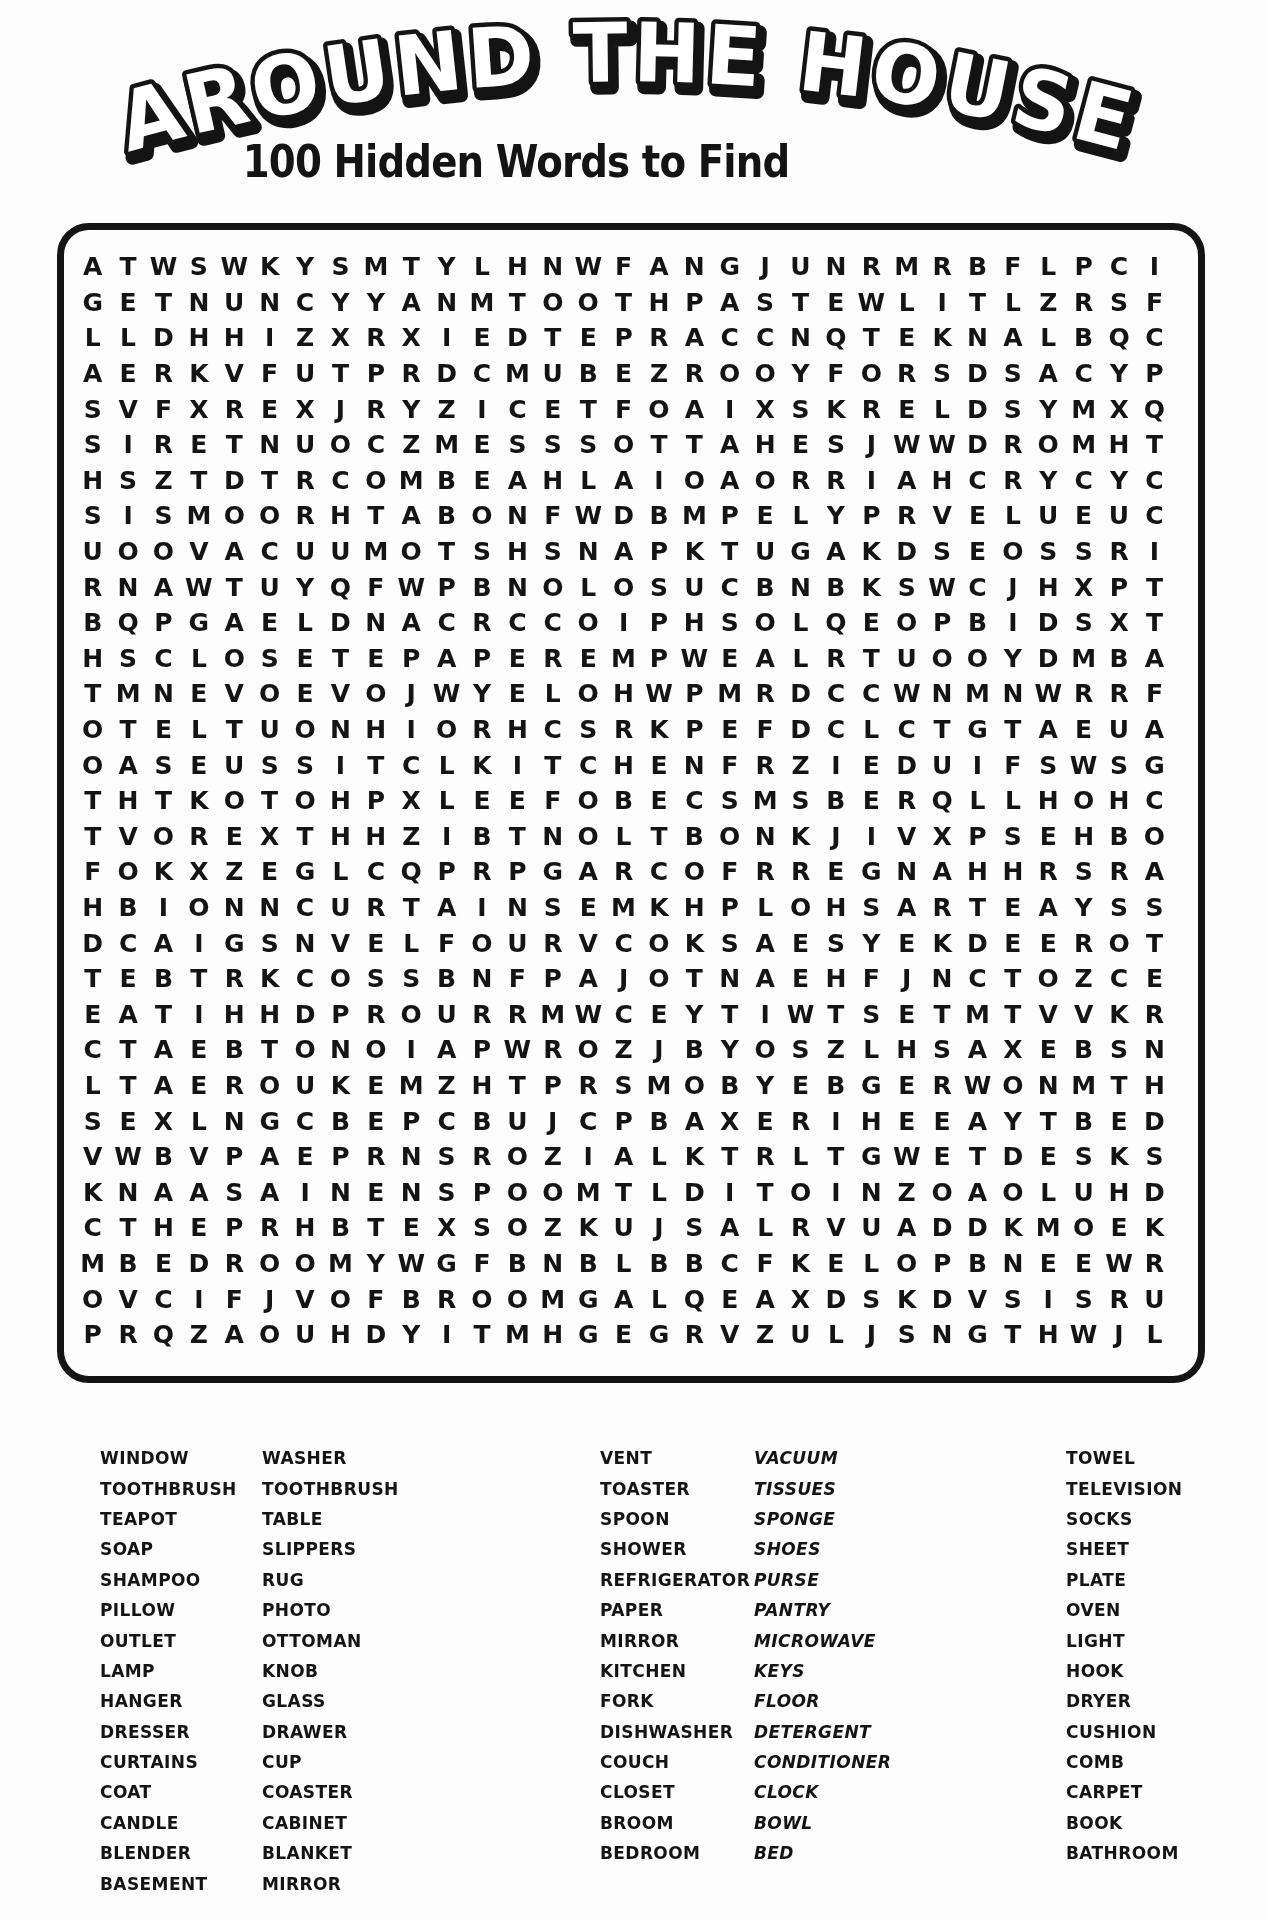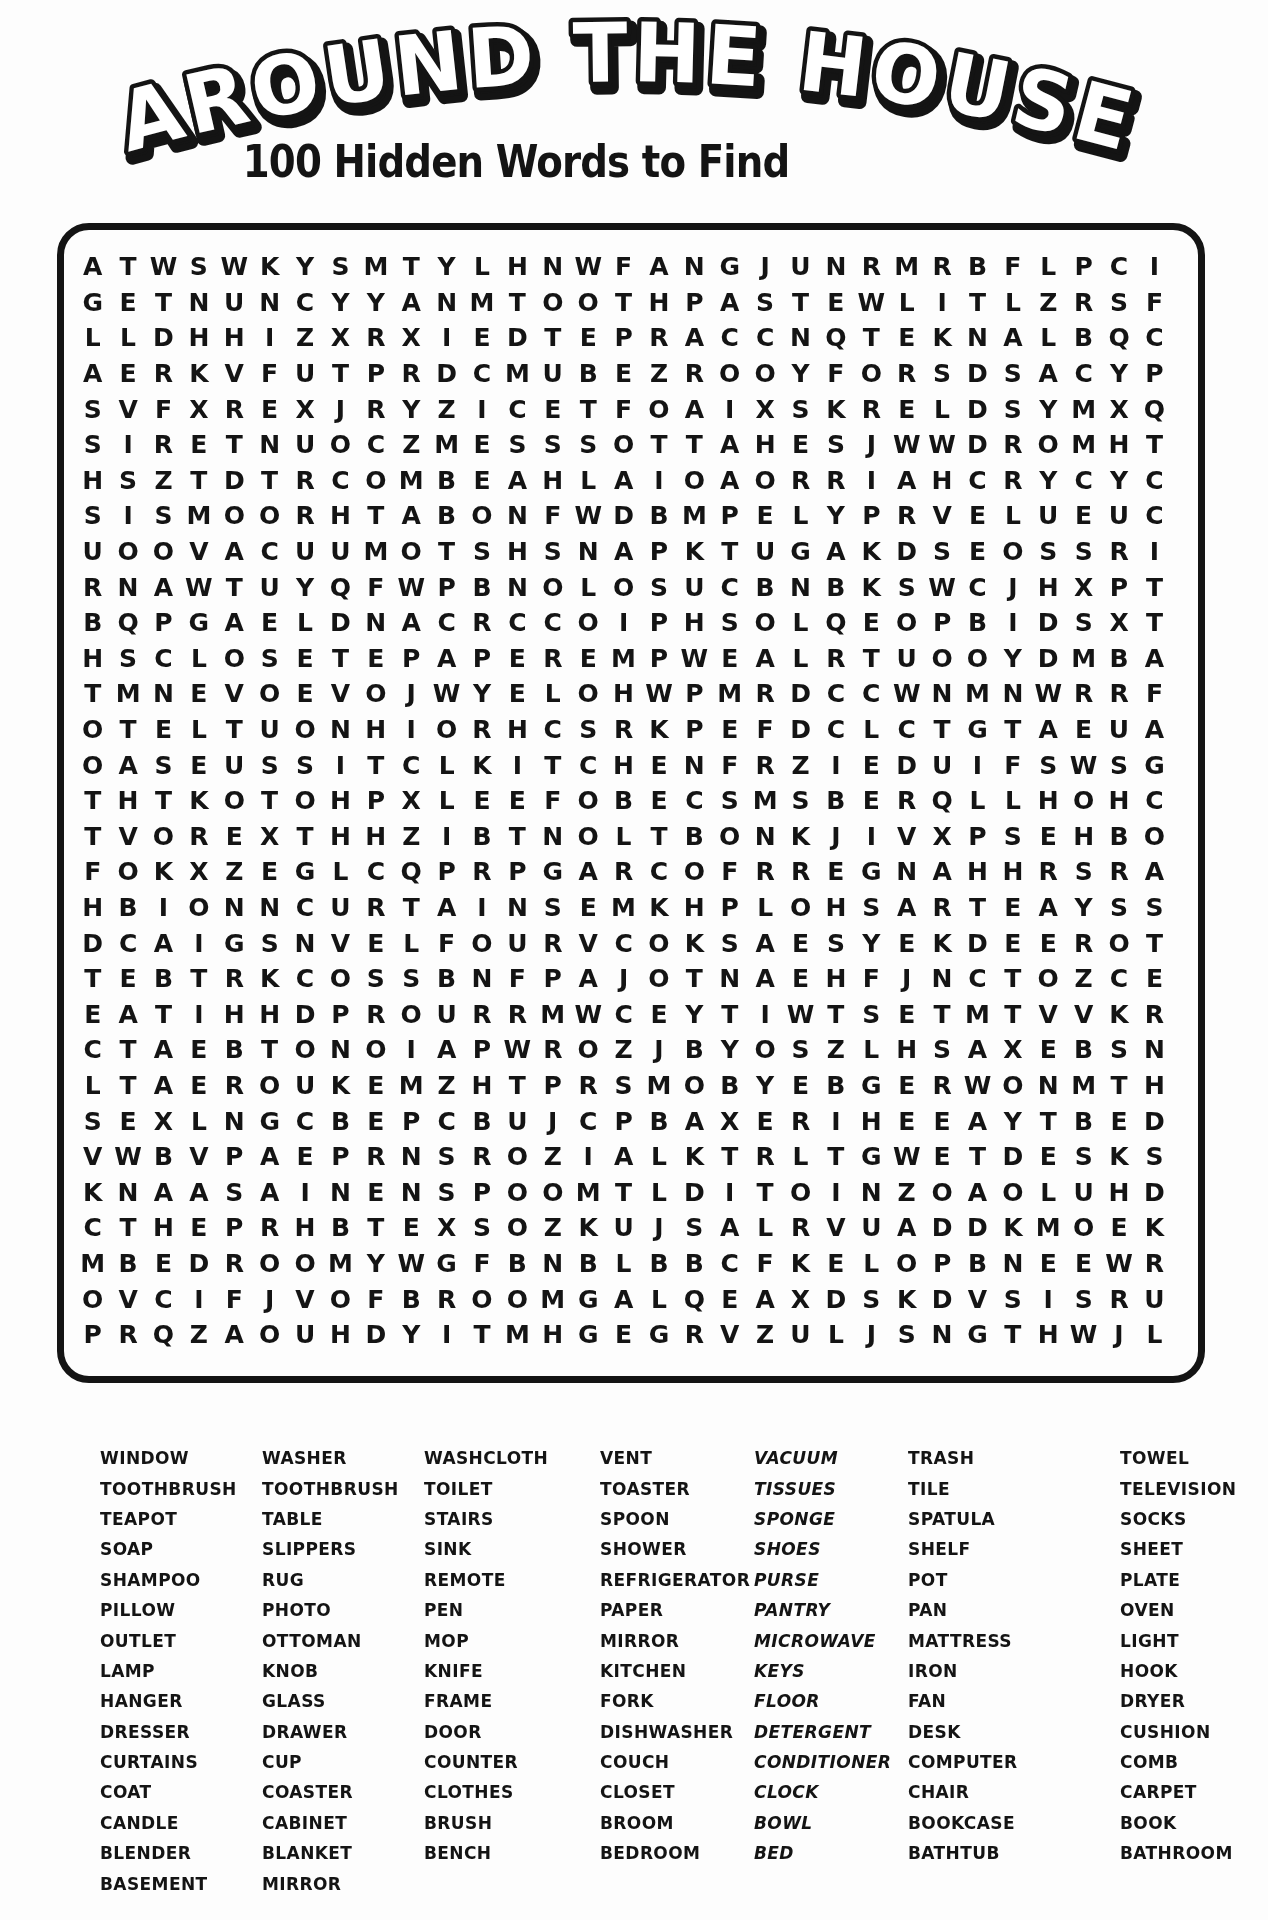--- a/index.html
+++ b/index.html
@@ -1056,36 +1056,20 @@
         <div class="word">OTTOMAN</div>
         <div class="word">KNOB</div>
         <div class="word">GLASS</div>
         <div class="word">DRAWER</div>
         <div class="word">CUP</div>
         <div class="word">COASTER</div>
         <div class="word">CABINET</div>
         <div class="word">BLANKET</div>
         <div class="word">MIRROR</div>
       </div>
-      <div class="wcol" style="left: 424px;">
-        <div class="word">WASHCLOTH</div>
-        <div class="word">TOILET</div>
-        <div class="word">STAIRS</div>
-        <div class="word">SINK</div>
-        <div class="word">REMOTE</div>
-        <div class="word">PEN</div>
-        <div class="word">MOP</div>
-        <div class="word">KNIFE</div>
-        <div class="word">FRAME</div>
-        <div class="word">DOOR</div>
-        <div class="word">COUNTER</div>
-        <div class="word">CLOTHES</div>
-        <div class="word">BRUSH</div>
-        <div class="word">BENCH</div>
-      </div>
       <div class="wcol" style="left: 600px;">
         <div class="word">VENT</div>
         <div class="word">TOASTER</div>
         <div class="word">SPOON</div>
         <div class="word">SHOWER</div>
         <div class="word">REFRIGERATOR</div>
         <div class="word">PAPER</div>
         <div class="word">MIRROR</div>
         <div class="word">KITCHEN</div>
         <div class="word">FORK</div>
@@ -1104,37 +1088,21 @@
         <div class="word">PANTRY</div>
         <div class="word">MICROWAVE</div>
         <div class="word">KEYS</div>
         <div class="word">FLOOR</div>
         <div class="word">DETERGENT</div>
         <div class="word">CONDITIONER</div>
         <div class="word">CLOCK</div>
         <div class="word">BOWL</div>
         <div class="word">BED</div>
       </div>
-      <div class="wcol" style="left: 908px;">
-        <div class="word">TRASH</div>
-        <div class="word">TILE</div>
-        <div class="word">SPATULA</div>
-        <div class="word">SHELF</div>
-        <div class="word">POT</div>
-        <div class="word">PAN</div>
-        <div class="word">MATTRESS</div>
-        <div class="word">IRON</div>
-        <div class="word">FAN</div>
-        <div class="word">DESK</div>
-        <div class="word">COMPUTER</div>
-        <div class="word">CHAIR</div>
-        <div class="word">BOOKCASE</div>
-        <div class="word">BATHTUB</div>
-      </div>
-      <div class="wcol" style="left: 1120px;">
+      <div class="wcol" style="left: 1066px;">
         <div class="word">TOWEL</div>
         <div class="word">TELEVISION</div>
         <div class="word">SOCKS</div>
         <div class="word">SHEET</div>
         <div class="word">PLATE</div>
         <div class="word">OVEN</div>
         <div class="word">LIGHT</div>
         <div class="word">HOOK</div>
         <div class="word">DRYER</div>
         <div class="word">CUSHION</div>

